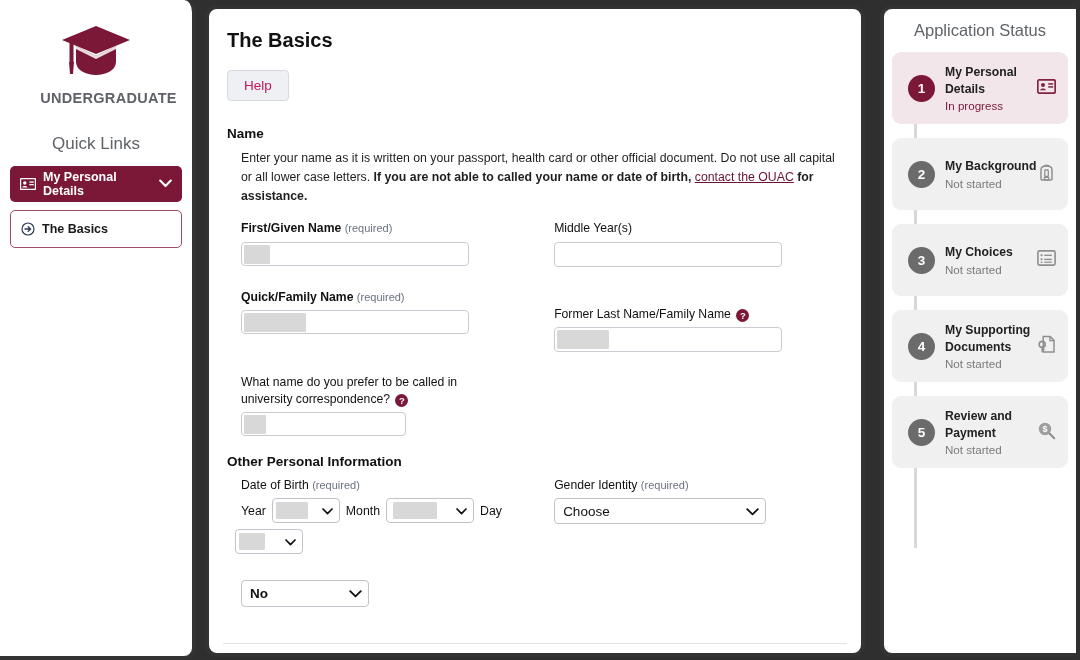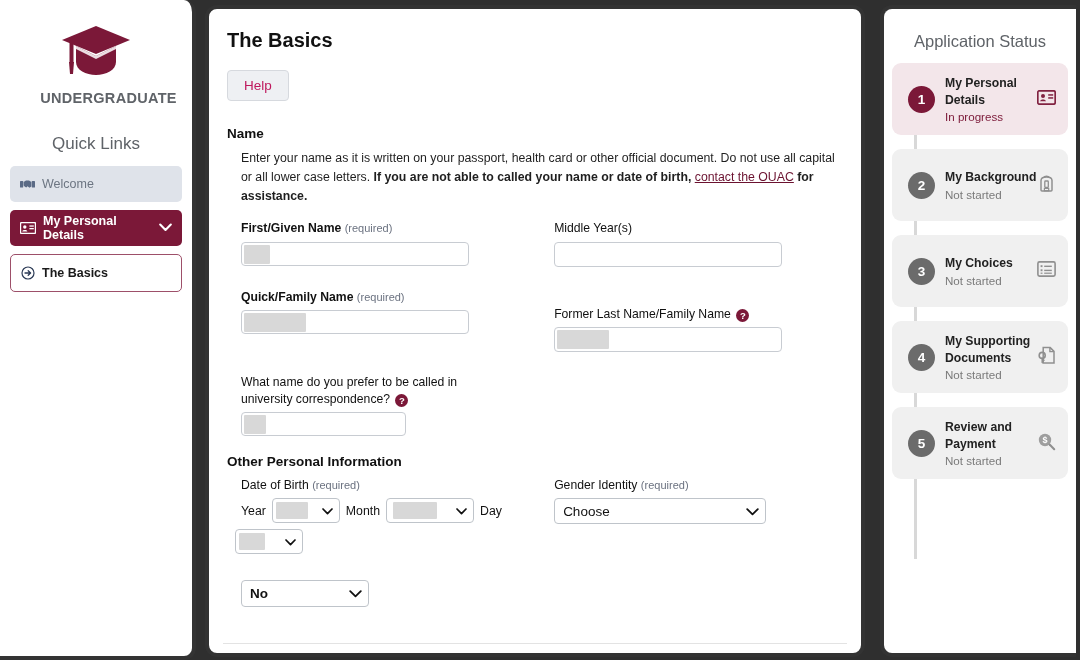--- a/index.html
+++ b/index.html
@@ -171,21 +171,21 @@
     width: 196px; height: 652px;
     background: #ffffff;
     border: 4px solid #333333;
     border-right: none;
     border-top-left-radius: 12px;
     border-bottom-left-radius: 12px;
     overflow: hidden;
   }
   .status-title {
     text-align: center; font-size: 16.5px; color: #5f6368;
-    padding-top: 23px;
+    padding-top: 12px;
   }
   .steps { position: relative; padding: 12px 8px 0 8px; }
   .rail {
     position: absolute; left: 30px; top: 38px; width: 3px;
     height: 470px; background: #d8d8d8;
   }
   .step {
     position: relative;
     border-radius: 9px;
     margin-bottom: 14px;
@@ -222,30 +222,20 @@
           <path d="M17 24 L17 40 C17 48 27 53 37 53 C47 53 57 48 57 40 L57 24 L37 34 Z" fill="#7b1838"></path>
           <rect x="10.5" y="19" width="4" height="22" fill="#7b1838"></rect>
           <path d="M10 40 L15 40 L14 52 L11 52 Z" fill="#7b1838"></path>
           <path d="M17 24 L37 34 L57 24 L57 27 L37 37 L17 27 Z" fill="#ffffff" opacity="0.85"></path>
         </svg>
       </span>
     </div>
     <div class="brand-title">UNDERGRADUATE</div>
     <div class="quick-links-title">Quick Links</div>
 
-    <div class="nav-item nav-welcome">
-      <span class="nav-icon">
-        <svg width="15" height="12" viewBox="0 0 15 12">
-          <rect x="0" y="3" width="3.2" height="6.5" rx="0.6" fill="#5b6b86"></rect>
-          <rect x="11.8" y="3" width="3.2" height="6.5" rx="0.6" fill="#5b6b86"></rect>
-          <path d="M3.6 4 L6 2.6 L9 2.6 L11.4 4 L11.4 8.4 L9.4 9.8 L7.6 8.2 L6.2 9.6 L4.6 8.4 L3.6 7.6 Z" fill="#5b6b86"></path>
-        </svg>
-      </span>
-      <span class="nav-label">Welcome</span>
-    </div>
 
     <div class="nav-item nav-active">
       <span class="nav-left">
         <span class="nav-icon">
           <svg width="16" height="12" viewBox="0 0 16 12">
             <rect x="0.5" y="0.5" width="15" height="11" rx="1.2" fill="none" stroke="#ffffff" stroke-width="1.4"></rect>
             <circle cx="4.8" cy="5" r="1.7" fill="#ffffff"></circle>
             <path d="M2.2 9.4 C2.8 7.6 6.8 7.6 7.4 9.4 Z" fill="#ffffff"></path>
             <rect x="9.4" y="3.4" width="4.4" height="1.3" fill="#ffffff"></rect>
             <rect x="9.4" y="6" width="4.4" height="1.3" fill="#ffffff"></rect>

